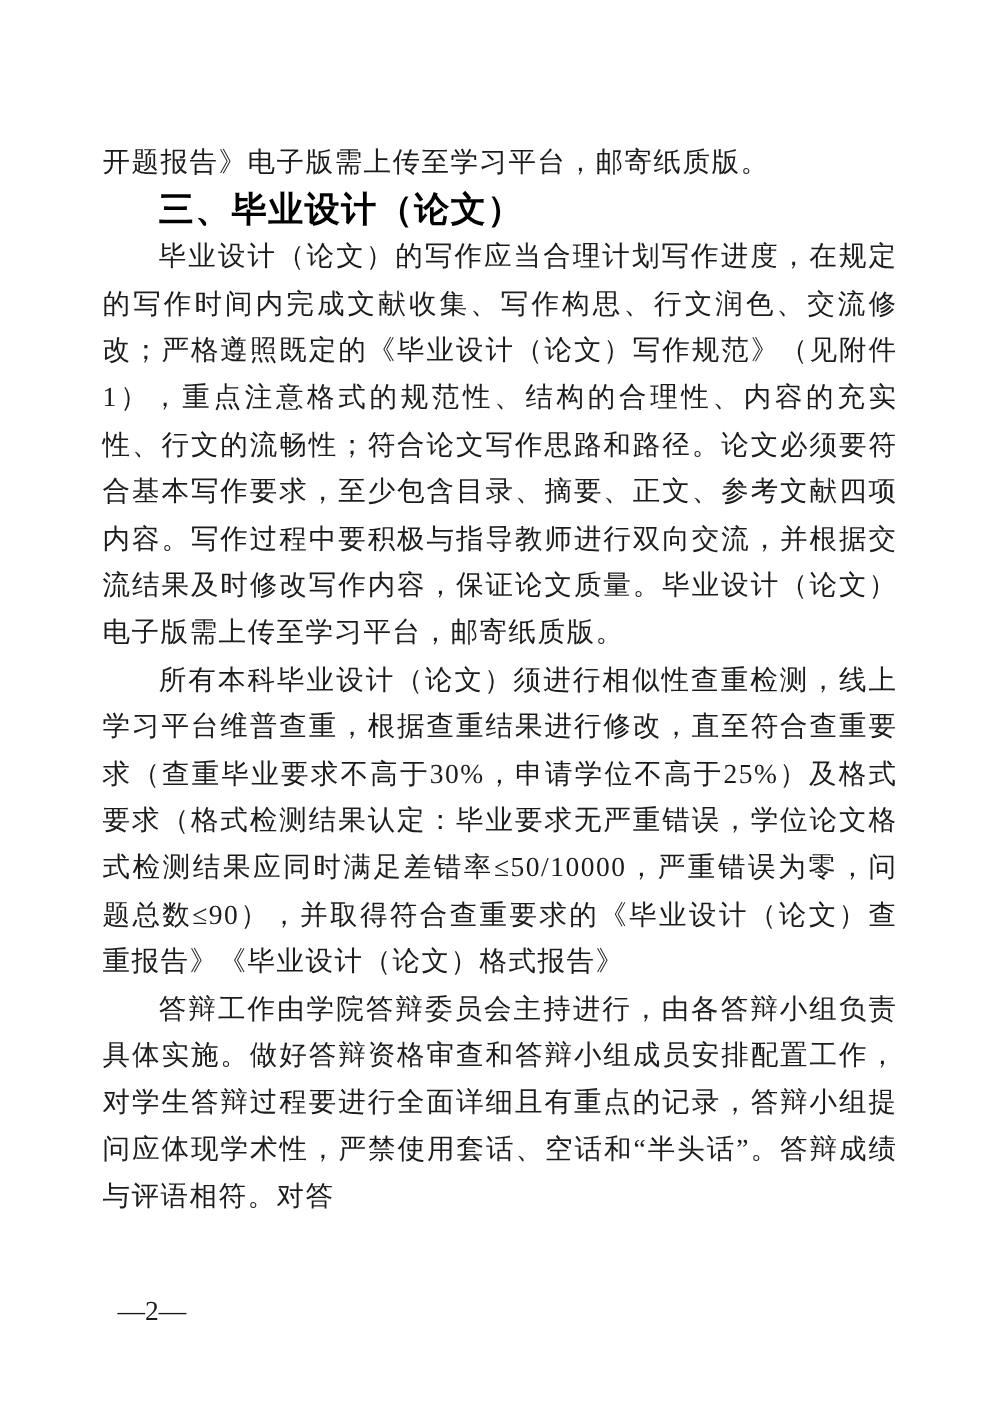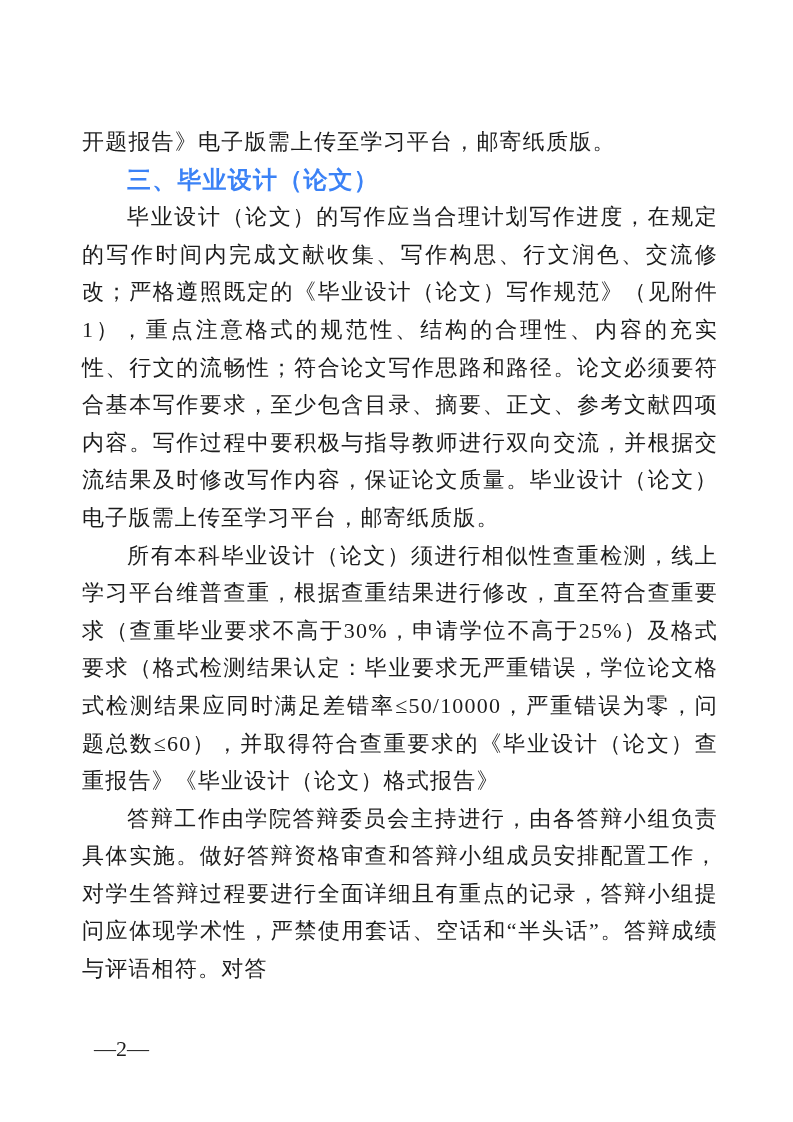--- a/index.html
+++ b/index.html
@@ -10,46 +10,46 @@
   .page {
     position: relative;
     width: 793px;
     height: 1122px;
     background: #ffffff;
     color: #1c1c1c;
     overflow: hidden;
   }
   .content {
     position: absolute;
-    top: 123px;
+    top: 111px;
     left: 82px;
     width: 636px;
   }
   .body-para, .cont-para {
     font-size: 22px;
     line-height: 37.6px;
     letter-spacing: 1.2px;
     text-align: justify;
     text-align-last: left;
     color: #1c1c1c;
   }
   .body-para {
     text-indent: 45px;
   }
   .cont-para {
     text-indent: 0;
   }
   .sec-heading {
     font-family: "Liberation Sans", "DejaVu Sans", sans-serif;
     font-weight: 700;
-    font-size: 24px;
+    font-size: 28px;
     line-height: 37.6px;
     letter-spacing: 1.2px;
     text-indent: 45px;
-    color: #3b82f6;
+    color: #000000;
   }
   .page-number {
     position: absolute;
     left: 94px;
     top: 1036px;
     font-size: 22px;
     line-height: 26px;
     letter-spacing: 0px;
     color: #1c1c1c;
     font-family: "Liberation Serif", "DejaVu Serif", serif;
@@ -61,21 +61,21 @@
 <div class="page">
   <div class="content">
 
     <p class="cont-para">开题报告》电子版需上传至学习平台，邮寄纸质版。</p>
 
     <h2 class="sec-heading">三、毕业设计（论文）</h2>
 
     <p class="body-para">毕业设计（论文）的写作应当合理计划写作进度，在规定的写作时间内完成文献收集、写作构思、行文润色、交流修改；严格遵照既定的《毕业设计（论文）写作规范》（见附件1），重点注意格式的规范性、结构的合理性、内容的充实性、行文的流畅性；符合论文写作思路和路径。论文必须要符合基本写作要求，至少包含目录、摘要、正文、参考文献四项内容。写作过程中要积极与指导教师进行双向交流，并根据交流结果及时修改写作内容，保证论文质量。毕业设计（论文）电子版需上传至学习平台，邮寄纸质版。</p>
 
 
-    <p class="body-para">所有本科毕业设计（论文）须进行相似性查重检测，线上学习平台维普查重，根据查重结果进行修改，直至符合查重要求（查重毕业要求不高于30%，申请学位不高于25%）及格式要求（格式检测结果认定：毕业要求无严重错误，学位论文格式检测结果应同时满足差错率≤50/10000，严重错误为零，问题总数≤60），并取得符合查重要求的《毕业设计（论文）查重报告》《毕业设计（论文）格式报告》</p>
+    <p class="body-para">所有本科毕业设计（论文）须进行相似性查重检测，线上学习平台维普查重，根据查重结果进行修改，直至符合查重要求（查重毕业要求不高于30%，申请学位不高于25%）及格式要求（格式检测结果认定：毕业要求无严重错误，学位论文格式检测结果应同时满足差错率≤50/10000，严重错误为零，问题总数≤90），并取得符合查重要求的《毕业设计（论文）查重报告》《毕业设计（论文）格式报告》</p>
 
 
     <p class="body-para">答辩工作由学院答辩委员会主持进行，由各答辩小组负责具体实施。做好答辩资格审查和答辩小组成员安排配置工作，对学生答辩过程要进行全面详细且有重点的记录，答辩小组提问应体现学术性，严禁使用套话、空话和“半头话”。答辩成绩与评语相符。对答</p>
 
   </div>
 
   <div class="page-number">—2—</div>
 </div>
 
 </body></html>

